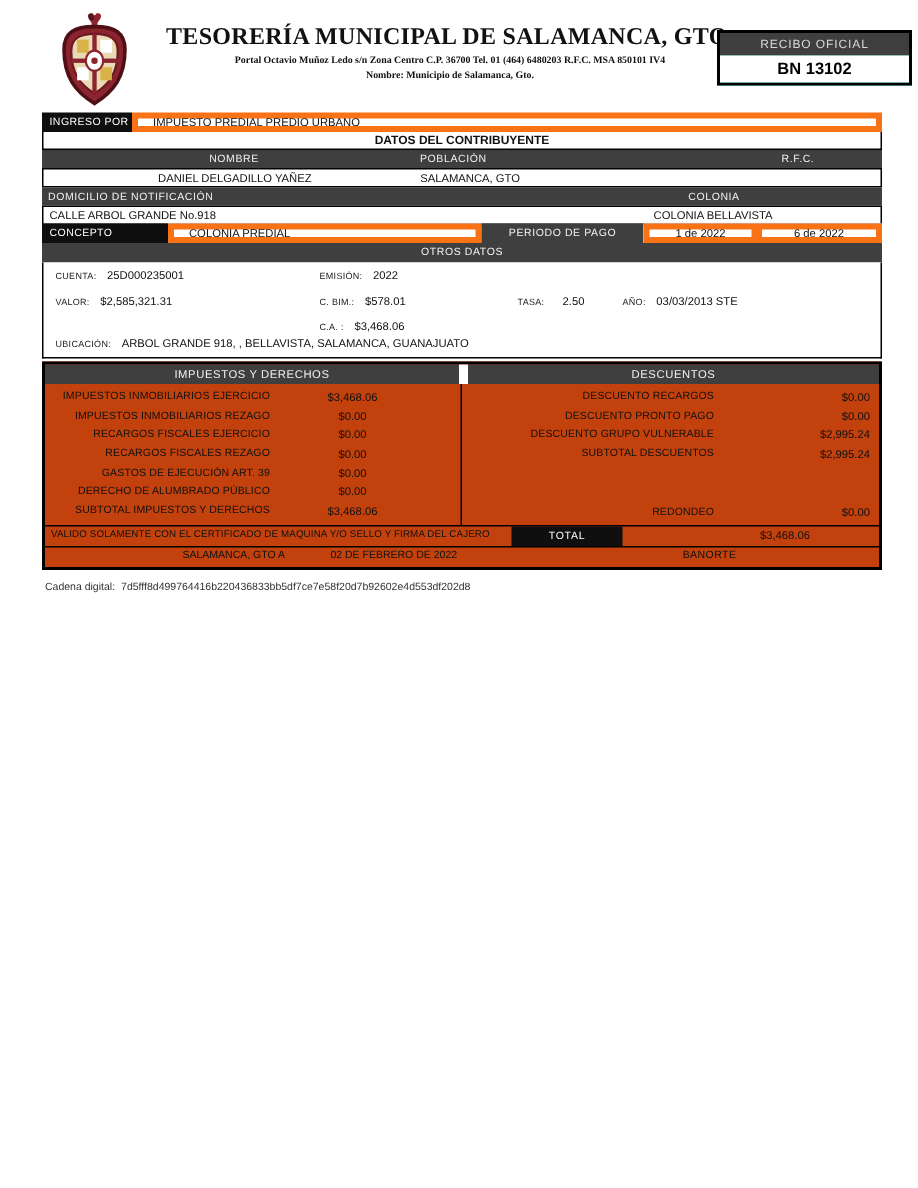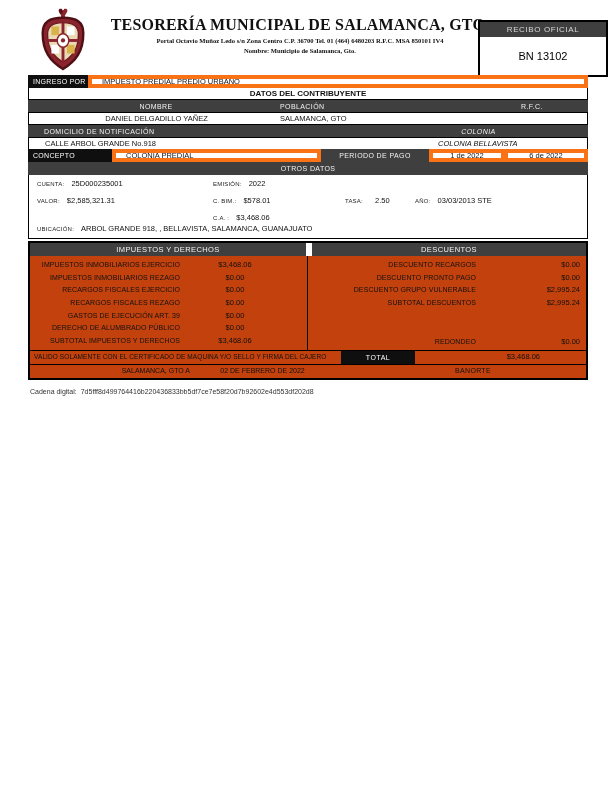--- a/index.html
+++ b/index.html
@@ -10,40 +10,40 @@
   .header{position:absolute;left:28px;top:8px;width:580px;height:64px;}
   .crest{position:absolute;left:6px;top:0;width:58px;height:64px;}
   .title-block{position:absolute;left:72px;top:8px;width:400px;text-align:center;
                font-family:"Liberation Serif",serif;}
   .title{font-size:16px;font-weight:bold;letter-spacing:.2px;white-space:nowrap;}
   .addr{font-size:6.6px;font-weight:bold;margin-top:3px;white-space:nowrap;}
   .nameline{font-size:6.6px;font-weight:bold;margin-top:3px;}
   .receipt-box{position:absolute;right:0;top:12px;width:126px;border:2px solid #000;background:#14b8a6;}
   .receipt-bar{background:#3f3f3f;color:#d9d9d9;text-align:center;font-size:8px;
                padding:3px 0;letter-spacing:.6px;}
-  .receipt-num{text-align:center;font-weight:normal;font-size:11px;padding:13px 0;background:#fff;color:#000;}
+  .receipt-num{text-align:center;font-weight:bold;font-size:11px;padding:3px 0;background:#fff;color:#000;}
 
   
   .form{position:absolute;left:28px;top:75px;width:560px;font-size:7.5px;}
   .r{display:flex;height:13px;line-height:12px;box-sizing:border-box;align-items:center;}
   .tag{background:#0f0f0f;color:#fff;font-size:7px;display:flex;align-items:center;
        padding-left:5px;height:13px;box-sizing:border-box;letter-spacing:.3px;}
   .bar{background:#3f3f3f;color:#f2f2f2;font-size:7px;letter-spacing:.4px;}
   .wcell{background:#fff;border:4px solid #f97316;box-sizing:border-box;height:13px;
          display:flex;align-items:center;}
   .center{justify-content:center;text-align:center;}
   .sect-title{border:1px solid #000;margin-top:-1px;height:13px;line-height:12px;
               text-align:center;font-weight:bold;font-size:8px;box-sizing:border-box;background:#fff;}
   .grid3{display:flex;width:100%;}
   .g1{flex:0 0 45%;padding-left:4px;box-sizing:border-box;text-align:center;}
   .g2{flex:0 0 35%;box-sizing:border-box;}
   .g3{flex:0 0 20%;text-align:center;box-sizing:border-box;}
-  .grid2{display:flex;width:100%;margin-left:12px;}
+  .grid2{display:flex;width:100%;}
   .h1{flex:0 0 60%;padding-left:4px;box-sizing:border-box;}
-  .h2{flex:0 0 40%;text-align:center;box-sizing:border-box;font-style:italic;}
+  .h2{flex:0 0 40%;text-align:center;box-sizing:border-box;}
   .vrow{border:1px solid #000;margin-top:-1px;background:#fff;}
 
   
   .otros{position:relative;border:1px solid #000;border-top:none;height:63px;background:#fff;
          box-sizing:content-box;}
   .od{position:absolute;white-space:nowrap;}
   .od .lbl{font-size:6px;color:#222;letter-spacing:.2px;}
   .od .val{font-size:7.5px;margin-left:5px;margin-top:48px;}
 
   

